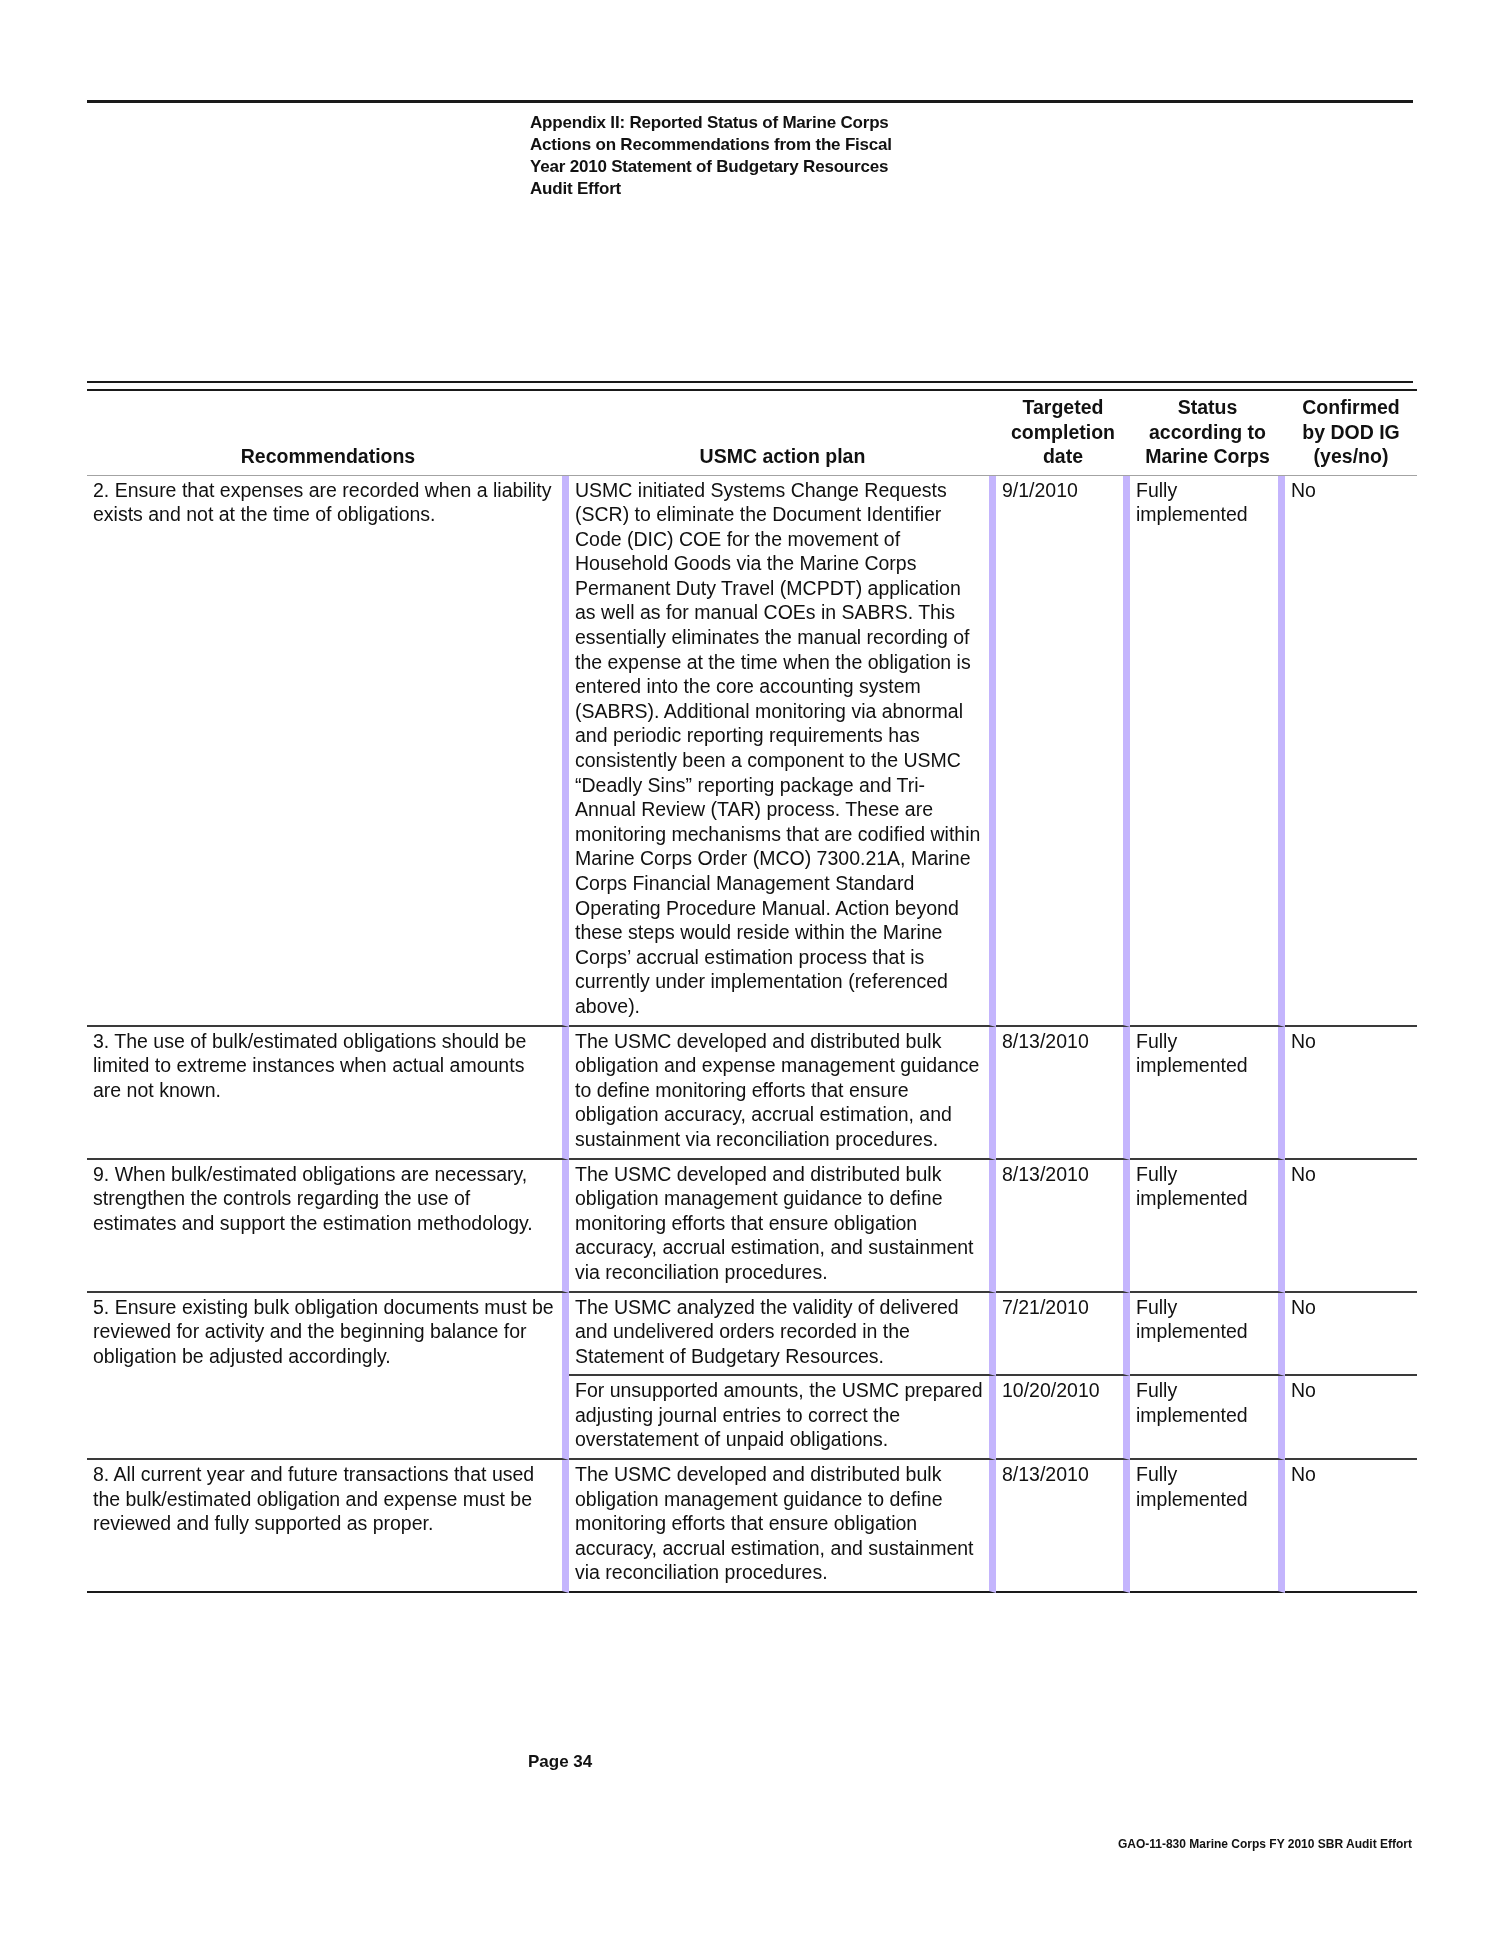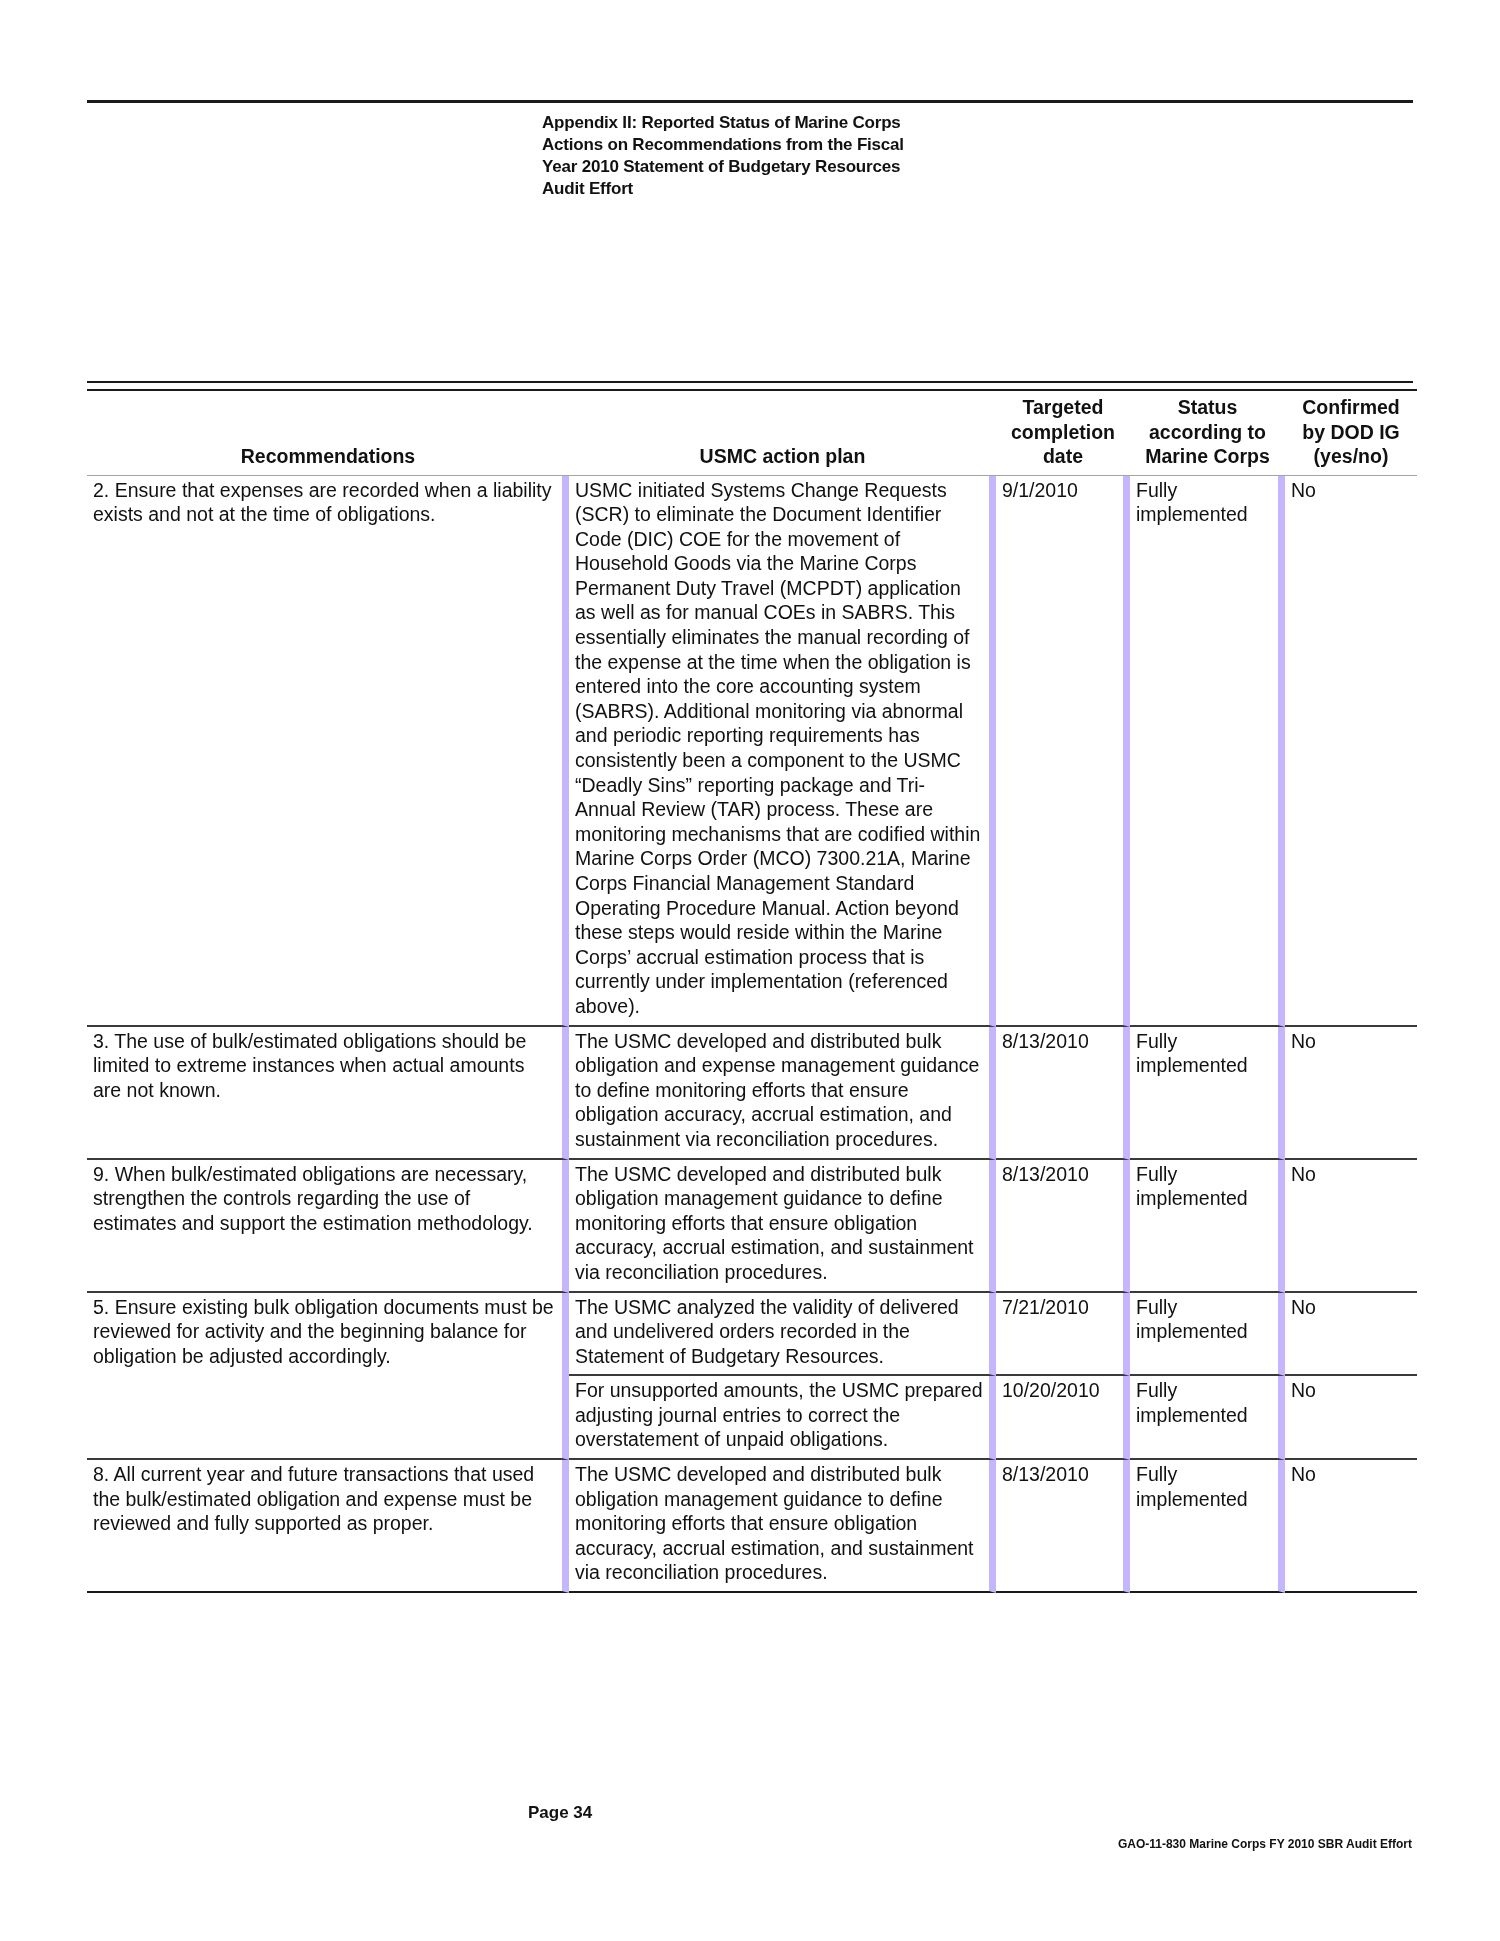--- a/index.html
+++ b/index.html
@@ -24,21 +24,20 @@
     }
     .appendix-title {
       position: absolute;
       left: 530px;
       top: 112px;
       width: 480px;
       font-weight: bold;
       font-size: 17px;
       line-height: 22px;
       letter-spacing: -0.2px;
-      margin-left: 12px;
     }
     .table-rule-top {
       position: absolute;
       left: 87px;
       top: 381px;
       width: 1326px;
       height: 2px;
       background: #1a1a1a;
     }
     .table-wrap {
@@ -74,21 +73,21 @@
       padding: 2px 6px 6px 6px;
       border-bottom: 2px solid #3a3a3a;
     }
     table.recs td.gap-r { border-right: 7px solid #c4b5fd; }
     table.recs td.no-border { border-bottom: none; }
     table.recs tr.last td { border-bottom: 2px solid #1a1a1a; }
     .cell-text { display: block; }
     .footer-page {
       position: absolute;
       left: 528px;
-      top: 1803px;
+      top: 1752px;
       font-weight: bold;
       font-size: 17px;
     }
     .footer-report {
       position: absolute;
       right: 88px;
       top: 1837px;
       font-weight: bold;
       font-size: 12px;
     }

